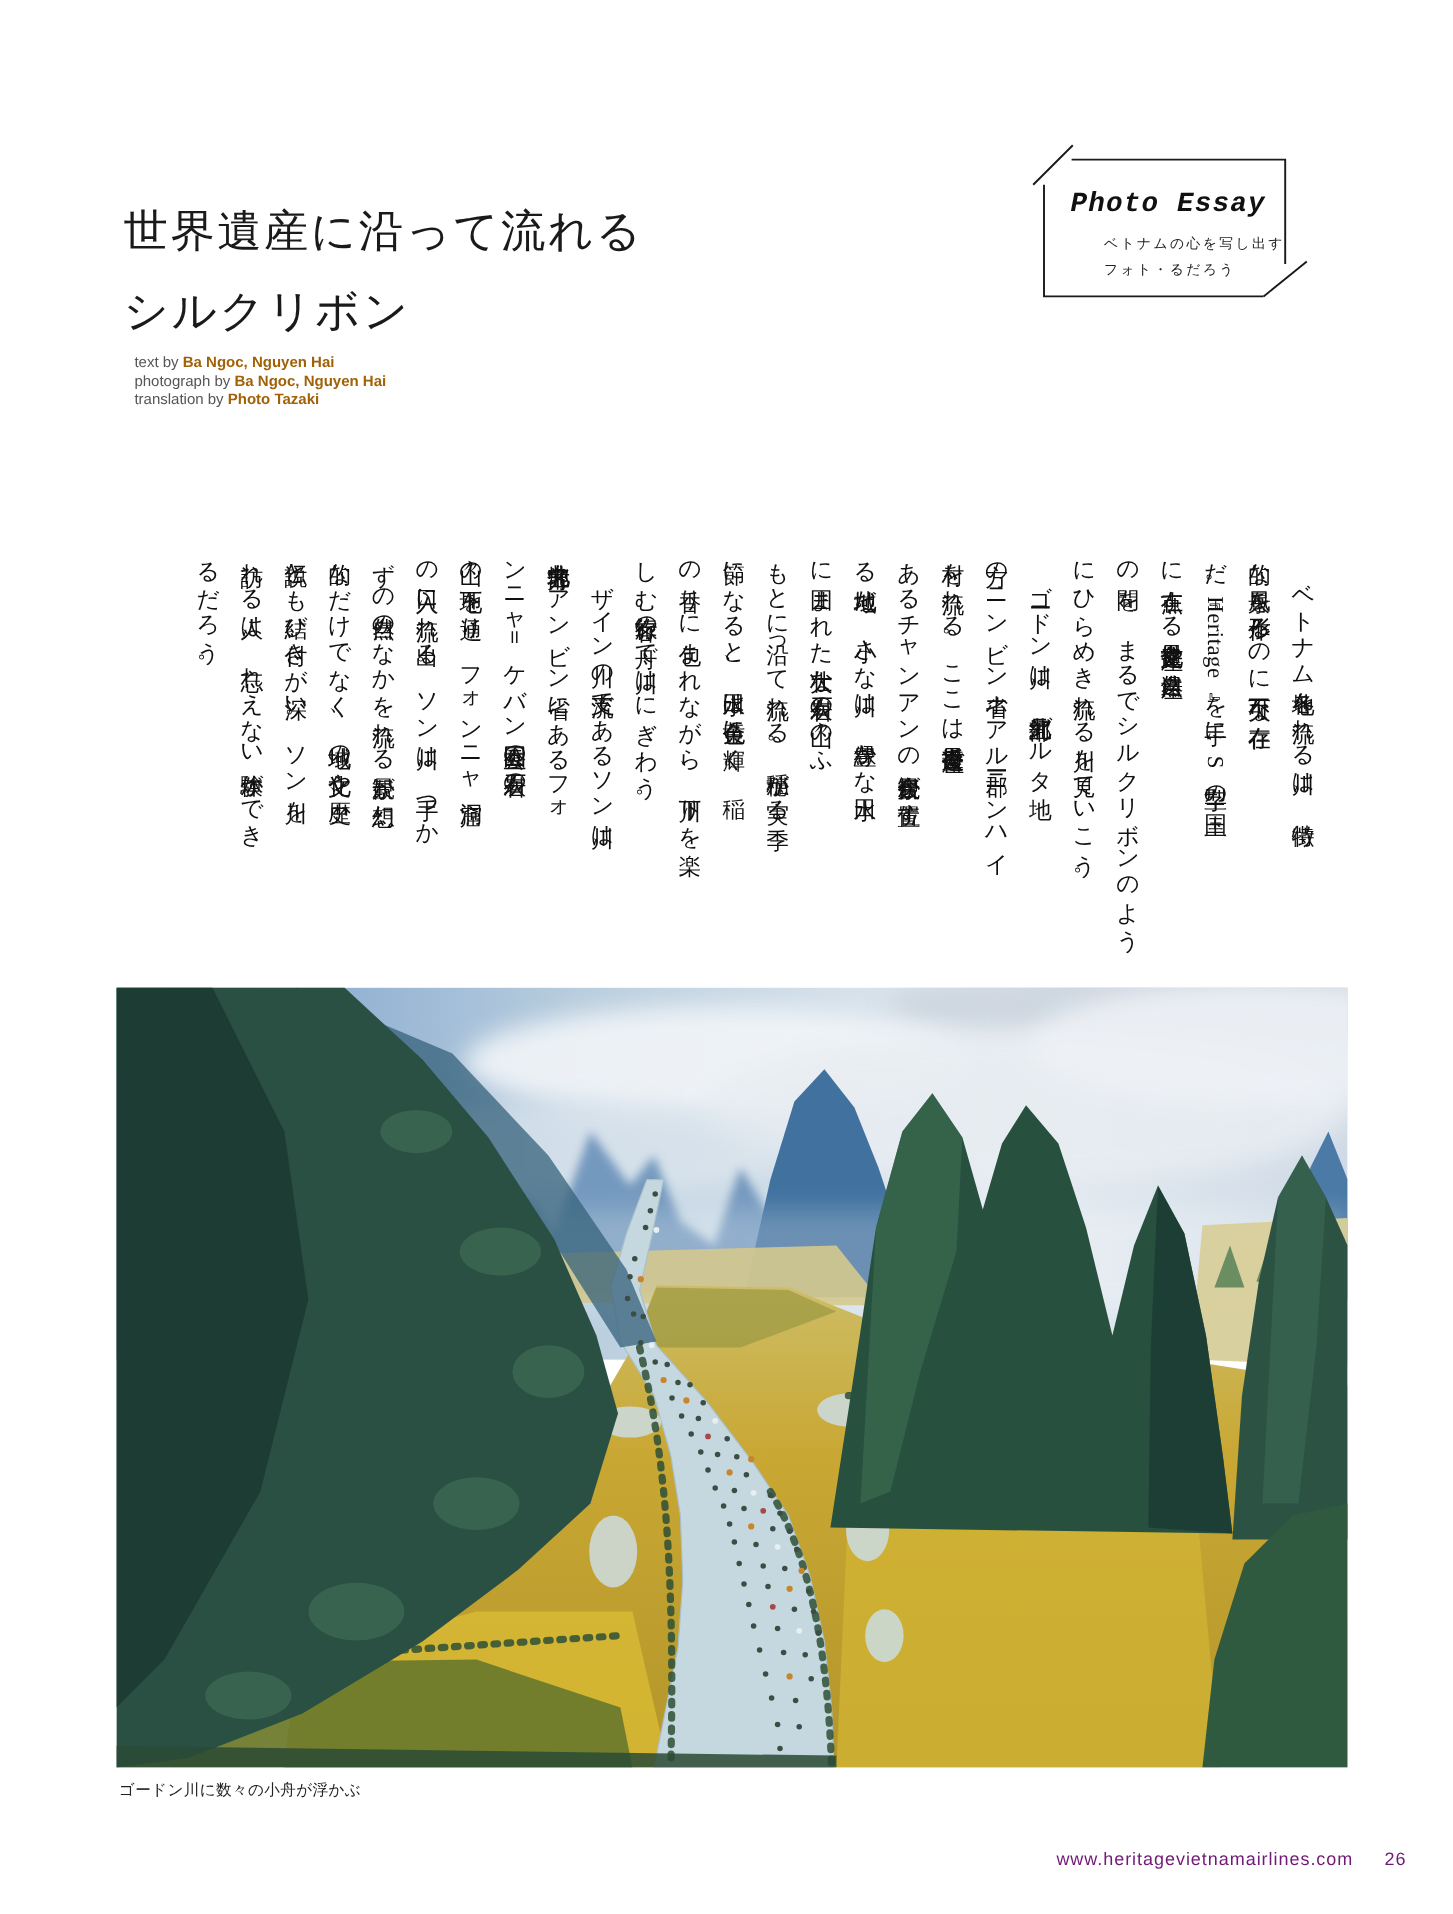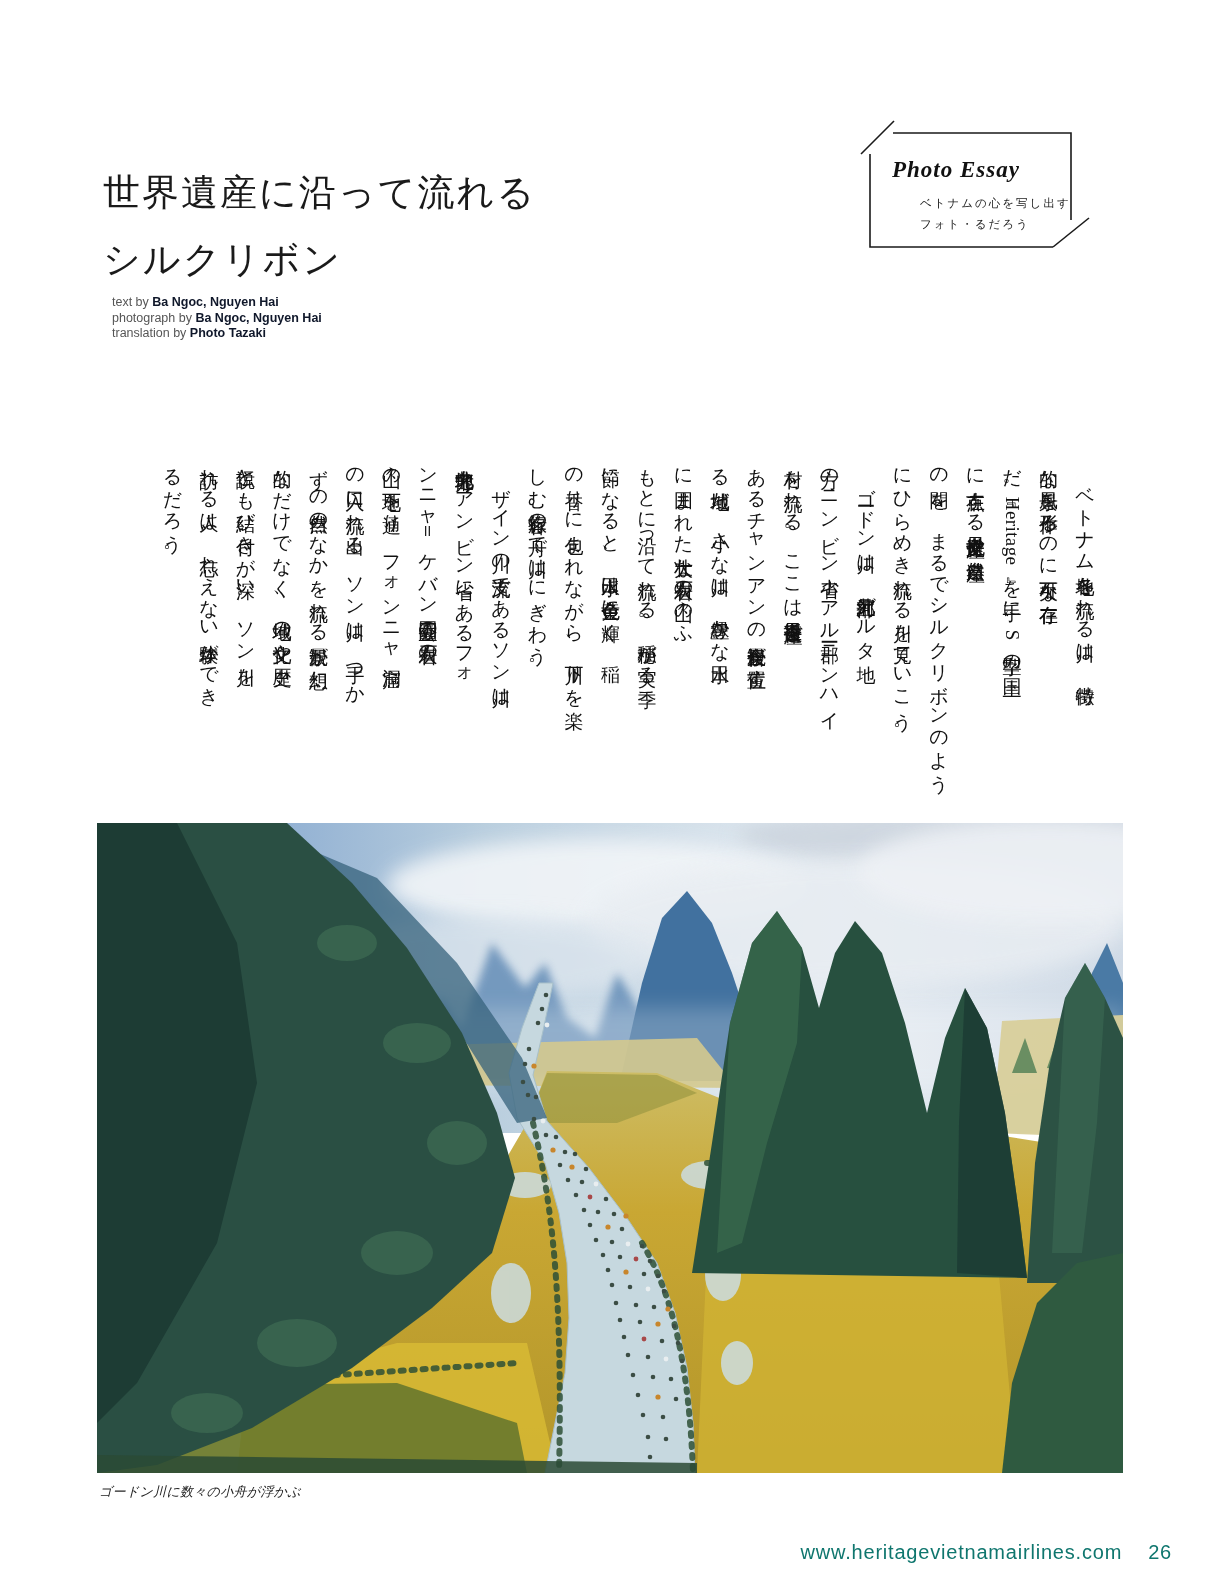--- a/index.html
+++ b/index.html
@@ -6,42 +6,42 @@
   body{width:1211px;height:1595px;position:relative;font-family:"Liberation Sans",sans-serif;color:#1a1a1a;overflow:hidden;}
   .abs{position:absolute;}
 
   
   .title-line{left:103px;font-weight:normal;font-size:37px;letter-spacing:2px;color:#1a1a1a;white-space:nowrap;}
   #title1{top:168px;}
   #title2{top:235px;}
 
   
   #credits{left:112px;top:295px;font-size:12.5px;line-height:15.5px;color:#555;}
-  .credit-name{font-weight:bold;color:#0f172a;}
+  .credit-name{font-weight:bold;color:#a16207;}
 
   
   #badge-frame{left:845px;top:105px;}
-  .badge-title{left:892px;top:157px;font-family:Liberation Serif, serif;font-style:italic;font-weight:bold;font-size:23px;color:#111;letter-spacing:1px;}
+  .badge-title{left:892px;top:157px;font-family:Liberation Mono, monospace;font-style:italic;font-weight:bold;font-size:23px;color:#111;letter-spacing:1px;}
   .badge-sub{left:893px;font-family:"Liberation Serif",serif;font-size:11.5px;letter-spacing:2px;color:#222;white-space:nowrap;margin-left:27px;}
   #badge-sub1{top:196px;}
   #badge-sub2{top:217px;}
 
   
   #article{top:455px;right:108px;display:flex;flex-direction:row-reverse;align-items:flex-start;}
   .vcol{writing-mode:vertical-rl;font-family:"Liberation Serif",serif;font-size:19px;letter-spacing:0.4px;line-height:36.5px;color:#111;white-space:nowrap;}
 
   
   #photo{left:97px;top:823px;}
   .bd{fill:#3b4d44}.bo{fill:#c8862c}.bw{fill:#e9eef0}.br{fill:#a84848}
 
   
-  #caption{left:99px;top:1483px;font-size:13px;color:#222;letter-spacing:0.3px;font-style:italic;}
-
-  
-  #footer{right:39px;top:1541px;display:flex;gap:26px;font-size:20px;letter-spacing:0.8px;color:#0f766e;}
+  #caption{left:99px;top:1483px;font-size:13px;color:#222;letter-spacing:0.3px;}
+
+  
+  #footer{right:39px;top:1541px;display:flex;gap:26px;font-size:15px;letter-spacing:0.8px;color:#701a75;}
 </style>
 </head>
 <body>
 
 <div class="abs title-line" id="title1">世界遺産に沿って流れる</div>
 <div class="abs title-line" id="title2">シルクリボン</div>
 
 <div class="abs" id="credits">
 
     <div class="credit-line"><span>text by </span><span class="credit-name">Ba Ngoc, Nguyen Hai</span></div>

